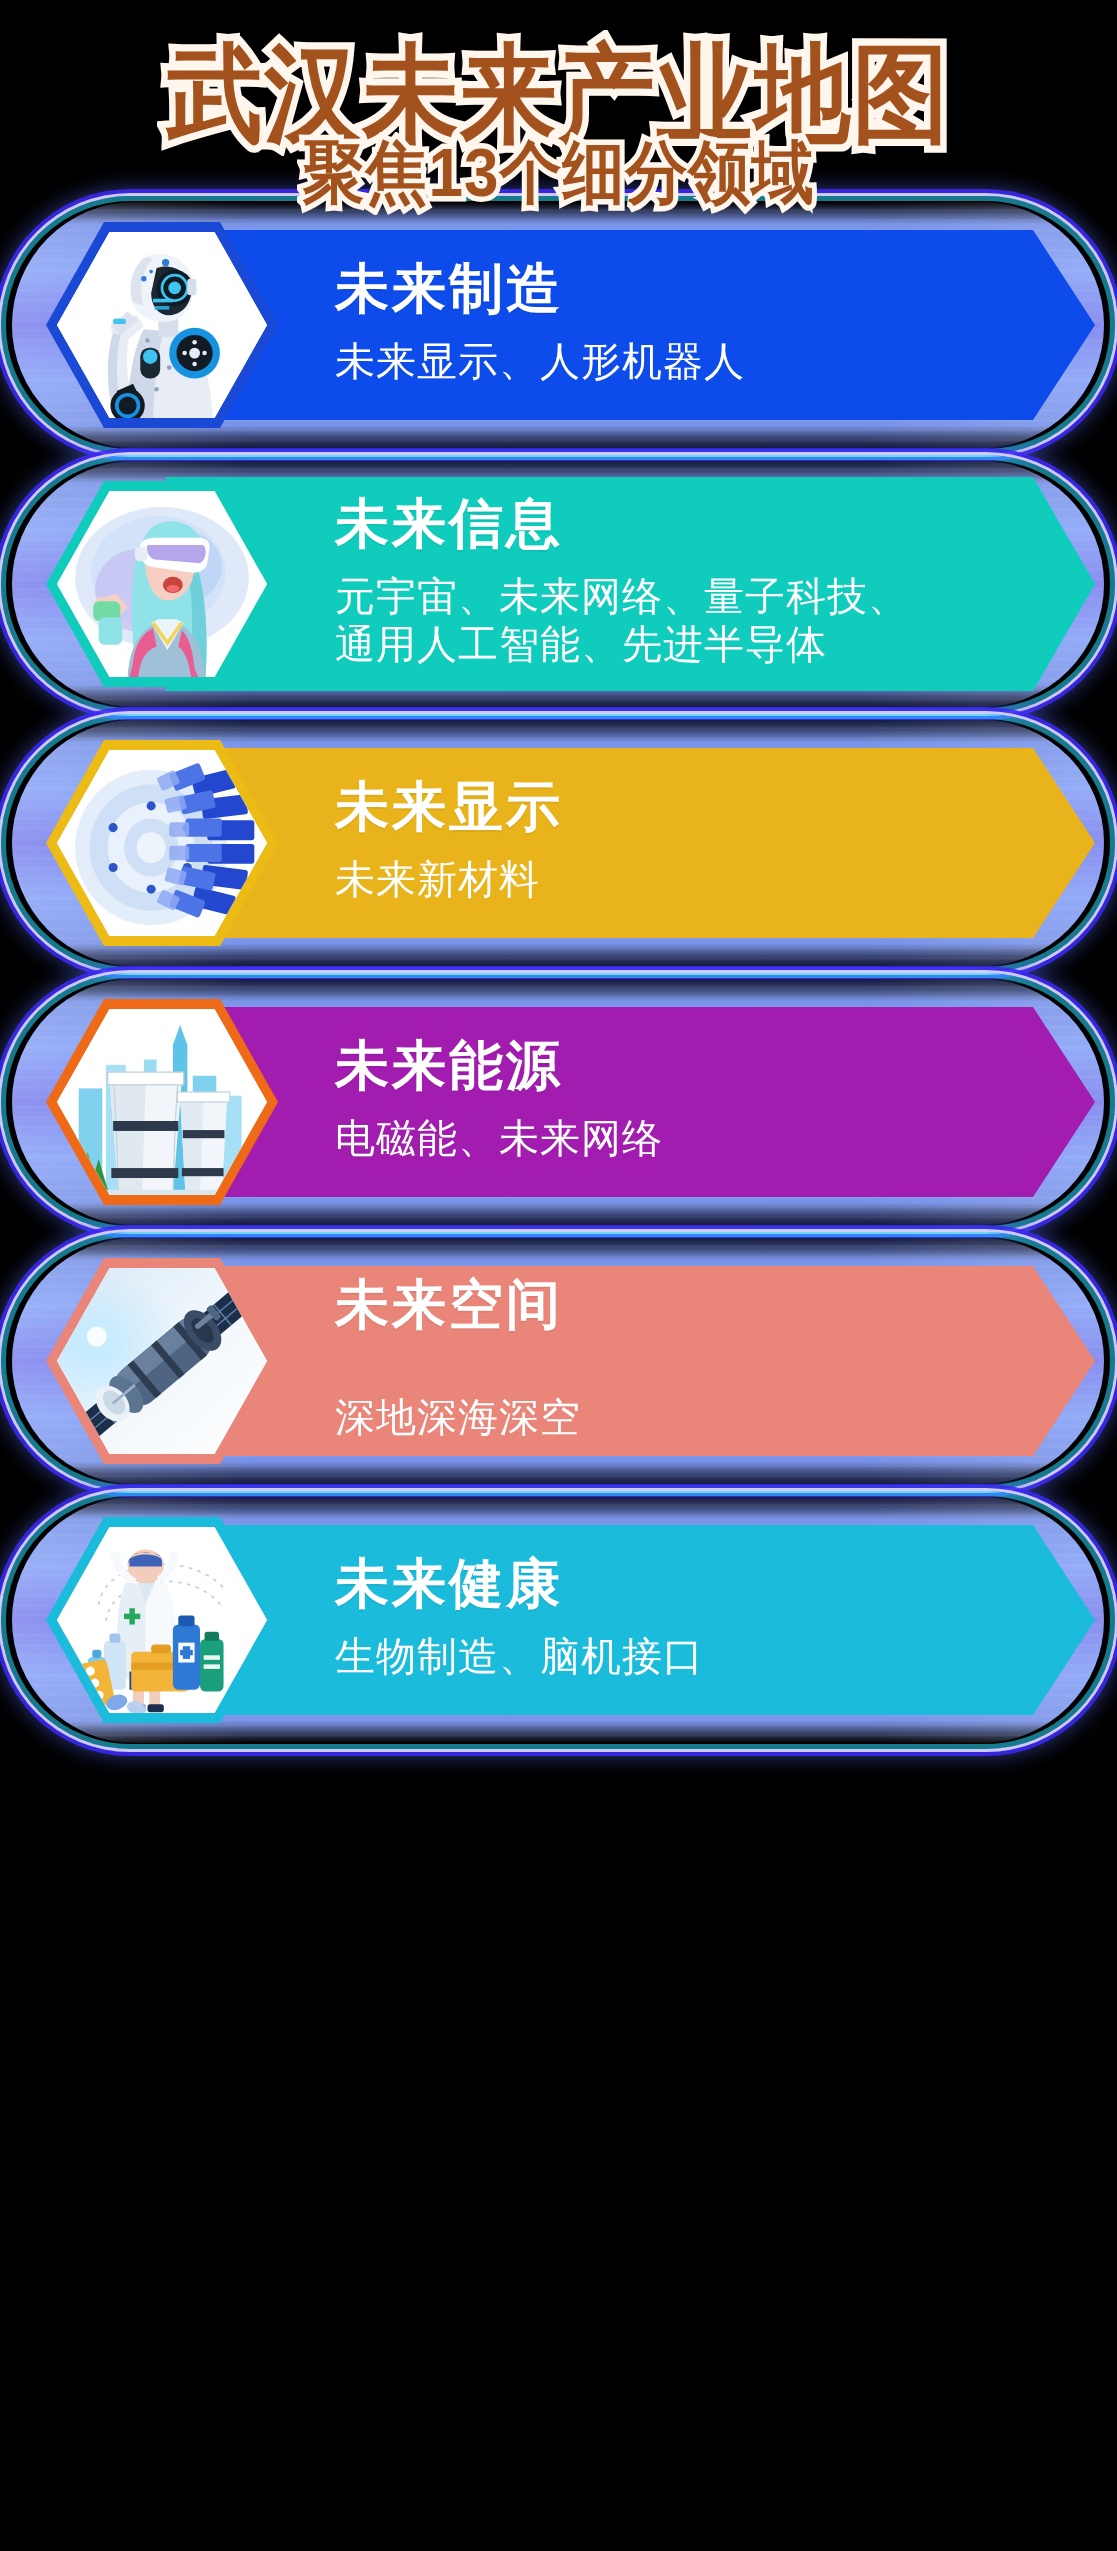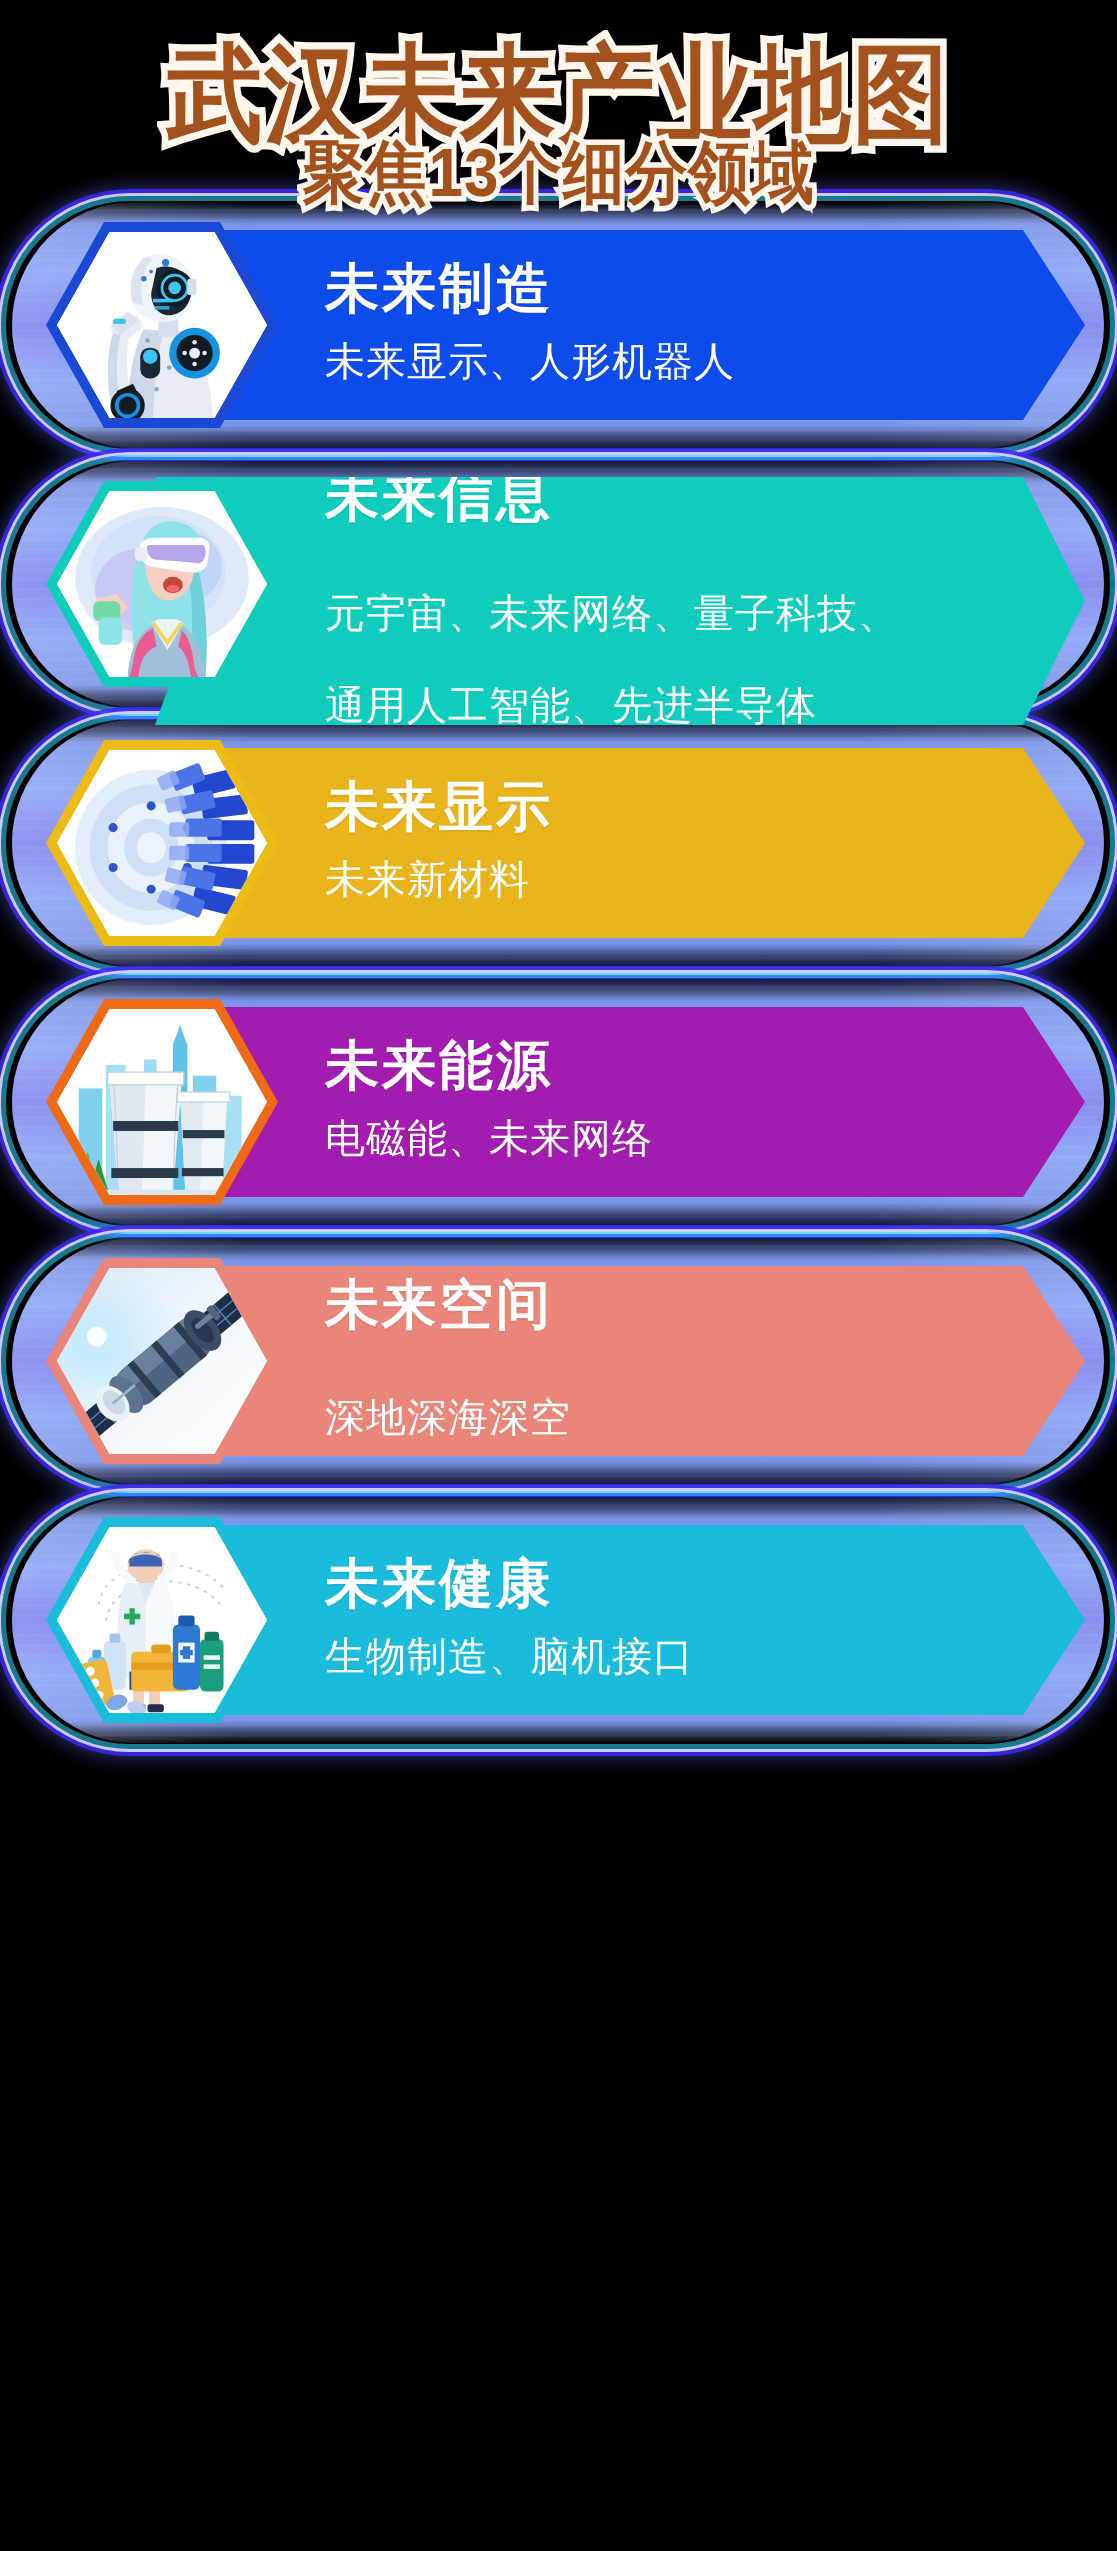--- a/index.html
+++ b/index.html
@@ -120,42 +120,41 @@
         rgba(255,255,255,0.18) 0%,
         rgba(255,255,255,0.00) 22%,
         rgba(255,255,255,0.00) 78%,
         rgba(255,255,255,0.14) 100%);
     pointer-events: none;
   }
 
   
   .banner {
     position: absolute;
-    left: 155px;
+    left: 165px;
     top: 34px;
     width: 930px;
     height: 190px;
     clip-path: polygon(
       0 0,
       calc(100% - 62px) 0,
       100% 50%,
       calc(100% - 62px) 100%,
       0 100%,
       44px 50%);
     z-index: 5;
     display: flex;
     flex-direction: column;
     justify-content: center;
     padding-left: 170px;
     padding-bottom: 5px;
   }
   .banner.tall {
     top: 22px;
-    height: 248px;
-    gap: 44px;
+    height: 214px;
   }
 
   .banner-title {
     color: #ffffff;
     font-size: 54px;
     font-weight: bold;
     letter-spacing: 3px;
     line-height: 1.05;
     text-shadow: 0 2px 0 rgba(0,0,0,0.05);
     white-space: nowrap;

